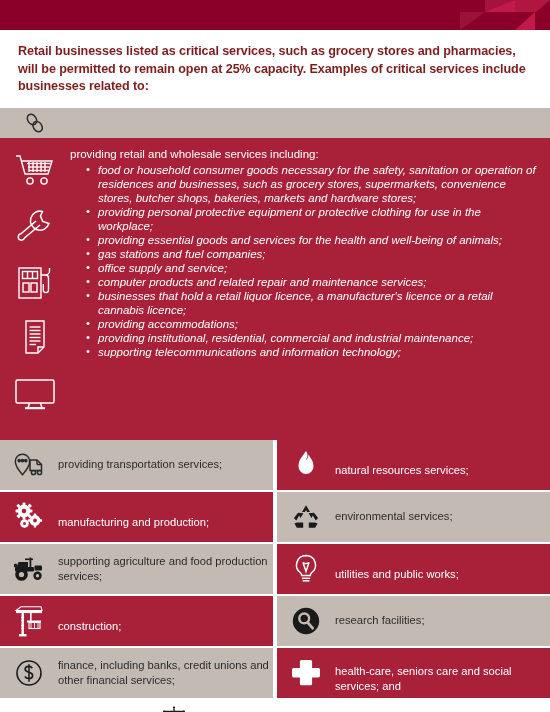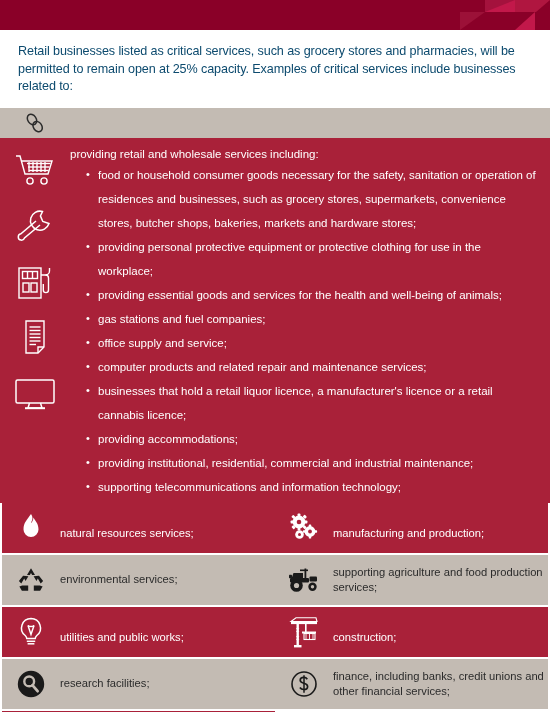--- a/index.html
+++ b/index.html
@@ -16,21 +16,21 @@
   .header {
     height:30px; background:#8a0028; position:relative; overflow:hidden; flex:0 0 auto;
   }
   .header .deco { position:absolute; top:0; right:0; width:110px; height:30px; overflow:hidden; }
 
   
   .intro {
     background:#ffffff; padding:13px 18px 12px 18px; flex:0 0 auto;
   }
   .intro p {
-    color:#0c4a6e; font-weight:normal; font-size:12.6px; line-height:17.5px;
+    color:#7f1d1d; font-weight:bold; font-size:12.6px; line-height:17.5px;
     letter-spacing:-0.1px;
   }
 
   
   .strip {
     background:#c3bbb3; height:30px; display:flex; align-items:center; flex:0 0 auto;
   }
   .strip .ic { width:70px; display:flex; justify-content:center; align-items:center; }
   .strip .tx { color:#2b2b2b; font-size:11.4px; }
 
@@ -40,22 +40,22 @@
   }
   .redblock .iconcol {
     width:70px; flex:0 0 70px; display:flex; flex-direction:column;
     align-items:center; padding-top:4px; gap:12px;
   }
   .redblock .iconcol .ic { height:44px; display:flex; align-items:center; justify-content:center; }
   .redblock .body { flex:1; padding-right:14px; padding-top:2px; }
   .redblock .lead { color:#fff; font-size:11.5px; line-height:16px; margin-bottom:1px; }
   .redblock ul { list-style:none; padding-left:16px; }
   .redblock ul li {
-    color:#ffffff; font-size:11.5px; line-height:24px; position:relative;
-    padding-left:12px; margin-bottom:0px;
+    color:#ffffff; font-size:11.5px; line-height:14px; position:relative;
+    padding-left:12px; margin-bottom:0px;font-style:italic;
   }
   .redblock ul li::before {
     content:"\2022"; position:absolute; left:0; top:-0.5px; color:#ffffff; font-size:11px;
   }
 
   
   .grid {
     flex:0 0 auto; display:grid; grid-template-columns:275px 275px;
     grid-auto-rows:52px; background:#ffffff;
   }
@@ -189,20 +189,36 @@
         <li>businesses that hold a retail liquor licence, a manufacturer's licence or a retail cannabis licence;</li>
         <li>providing accommodations;</li>
         <li>providing institutional, residential, commercial and industrial maintenance;</li>
         <li>supporting telecommunications and information technology;</li>
       </ul>
     </div>
   </div>
 
   <div class="grid">
 
+    <div class="tile grey left">
+      <div class="ic">
+        <svg width="32" height="28" viewBox="0 0 32 28" fill="none" stroke="#2b2b2b" stroke-width="1.5">
+          <path d="M9.5 3.2 a7.2 7.2 0 0 0 -7.2 7.2 c0 5 7.2 13.3 7.2 13.3 s7.2-8.3 7.2-13.3 a7.2 7.2 0 0 0 -7.2-7.2 z"></path>
+          <circle cx="6.2" cy="9.6" r="1.1" fill="#2b2b2b"></circle>
+          <circle cx="9.5" cy="9.6" r="1.1" fill="#2b2b2b"></circle>
+          <circle cx="12.8" cy="9.6" r="1.1" fill="#2b2b2b"></circle>
+          <path d="M17 9 h7 l4.5 4.5 v6 h-11.5 z"></path>
+          <circle cx="20.5" cy="21.5" r="2.1"></circle>
+          <circle cx="26.5" cy="21.5" r="2.1"></circle>
+          <line x1="24" y1="9" x2="24" y2="13.5"></line>
+          <line x1="24" y1="13.5" x2="28.5" y2="13.5"></line>
+        </svg>
+      </div>
+      <div class="lbl">providing transportation services;</div>
+    </div>
 
     <div class="tile red right">
       <div class="ic">
         <svg width="26" height="30" viewBox="0 0 26 30" fill="#ffffff">
           <path d="M13 1 C9 7 5.5 9.5 5.5 16.5 A7.5 7.5 0 0 0 20.5 16.5 C20.5 10.5 17.5 8.5 15.5 4.5 C15.2 8 13.8 9.6 12 11.4 C10.7 12.7 10 14 10 15.8 a3 3 0 0 0 6 0 c0-2.6-2-3.4-3-6.4 C14.7 7.2 15.2 4 13 1 Z"></path>
         </svg>
       </div>
       <div class="lbl">natural resources services;</div>
     </div>
 

